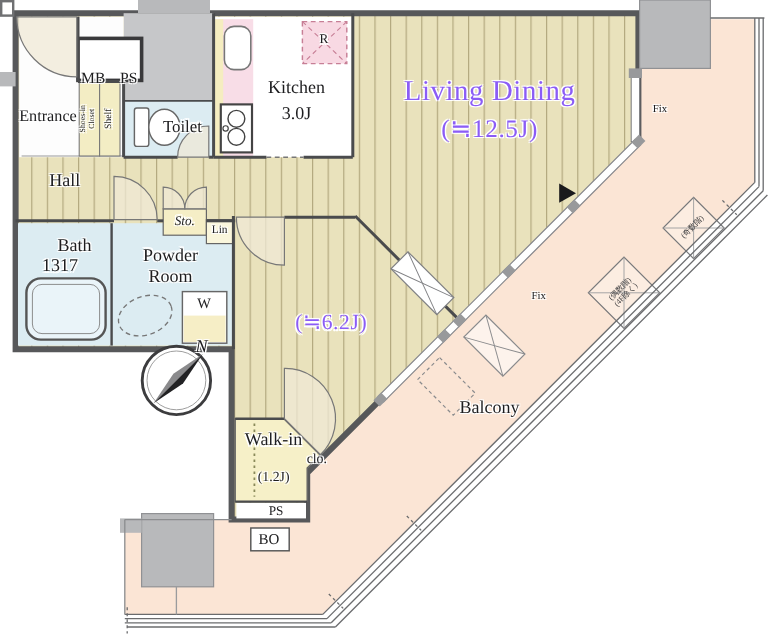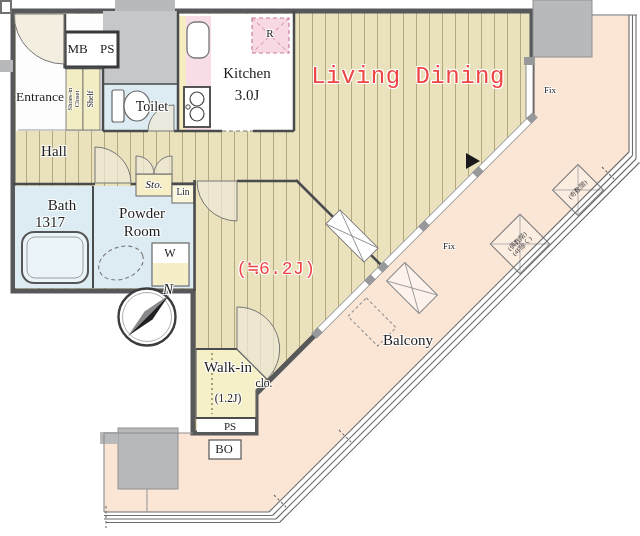--- a/index.html
+++ b/index.html
@@ -2,24 +2,24 @@
 <html><head>
 <meta charset="utf-8">
 <style>
   html,body{margin:0;padding:0;background:#ffffff;}
   #plan{position:relative;width:640px;height:536px;background:#ffffff;overflow:hidden;
         font-family:"Liberation Serif",serif;}
   #plan svg{position:absolute;left:0;top:0;}
   .lbl{position:absolute;transform:translate(-50%,-50%);white-space:nowrap;color:#1d1d1f;
        text-shadow:1px 1px 0 #fff,-1px -1px 0 #fff,1px -1px 0 #fff,-1px 1px 0 #fff,0 0 2px #fff;
        line-height:1.05;text-align:center;}
-  .sans{font-family:Liberation Mono, monospace;color:#ef4444;letter-spacing:.5px;}
+  .sans{font-family:Liberation Serif, serif;color:#8b5cf6;letter-spacing:.5px;}
   .rot90{transform:translate(-50%,-50%) rotate(-90deg);}
   .rot45{transform:translate(-50%,-50%) rotate(-45deg);text-shadow:none;color:#3a3a3c;}
-  .ws{word-spacing:9px;}
+  .ws{word-spacing:9px;margin-top:16px;}
   .it{font-style:italic;}
 </style>
 </head>
 <body>
 
 <div id="plan">
   <svg width="640" height="536" viewBox="0 0 640 536">
     <defs>
       <pattern id="floorStripes" width="13" height="12" patternUnits="userSpaceOnUse">
         <rect width="13" height="12" fill="#e9e2bc"></rect>
@@ -190,20 +190,21 @@
   <div class="lbl rot90" style="left:74px;top:99px;font-size:6.5px;">
     <span>Shoes-in</span><br>
     <span>Closet</span>
   </div>
   <div class="lbl rot90" style="left:91px;top:99px;font-size:8px;">Shelf</div>
   <div class="lbl" style="left:152px;top:107px;font-size:14px;">Toilet</div>
   <div class="lbl" style="left:247px;top:74px;font-size:15px;">Kitchen</div>
   <div class="lbl" style="left:247px;top:96px;font-size:15px;">3.0J</div>
   <div class="lbl" style="left:270px;top:34px;font-size:11px;">R</div>
   <div class="lbl sans" style="left:408px;top:77px;font-size:24px;">Living Dining</div>
+  <div class="lbl sans" style="left:408px;top:107px;font-size:21px;">(≒12.5J)</div>
   <div class="lbl" style="left:54px;top:152px;font-size:15px;">Hall</div>
   <div class="lbl" style="left:50px;top:206px;font-size:15px;padding-left:24px;">Bath</div>
   <div class="lbl" style="left:50px;top:223px;font-size:15px;">1317</div>
   <div class="lbl" style="left:142px;top:214px;font-size:15px;">Powder</div>
   <div class="lbl" style="left:142px;top:232px;font-size:15px;">Room</div>
   <div class="lbl" style="left:154px;top:185px;font-size:11px;font-style:italic;">Sto.</div>
   <div class="lbl" style="left:183px;top:193px;font-size:9.5px;">Lin</div>
   <div class="lbl" style="left:170px;top:253px;font-size:12px;">W</div>
   <div class="lbl sans" style="left:276px;top:269px;font-size:18px;">(≒6.2J)</div>
   <div class="lbl" style="left:228px;top:368px;font-size:15px;">Walk-in</div>

